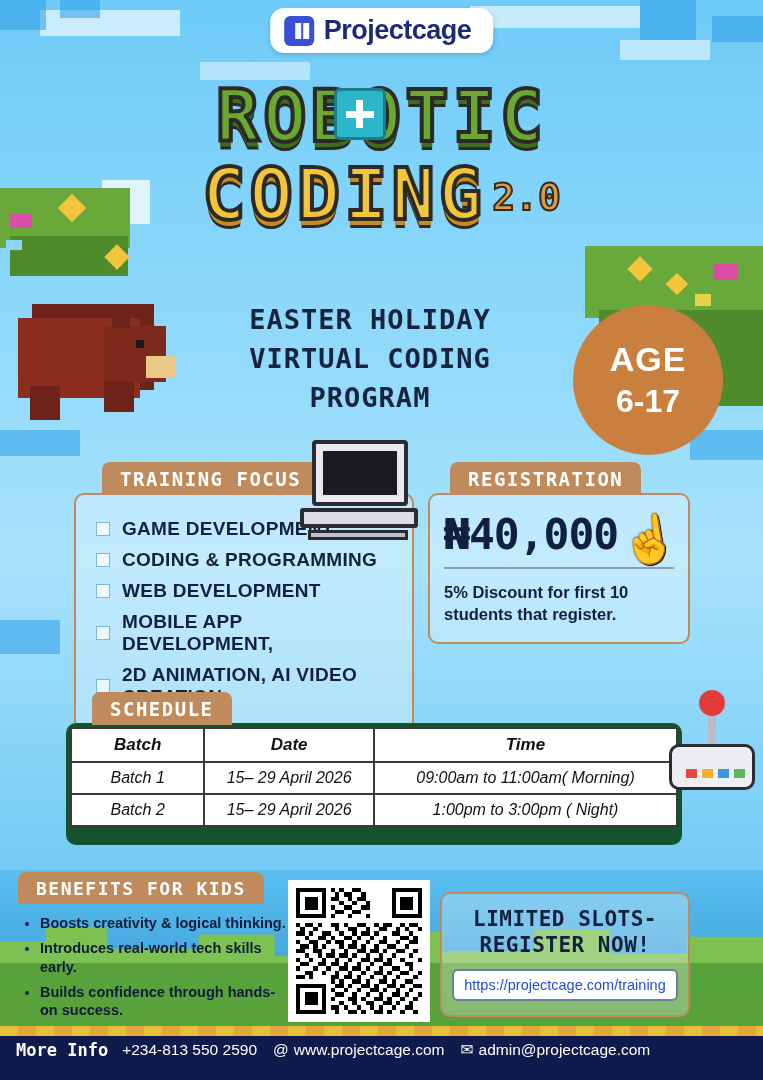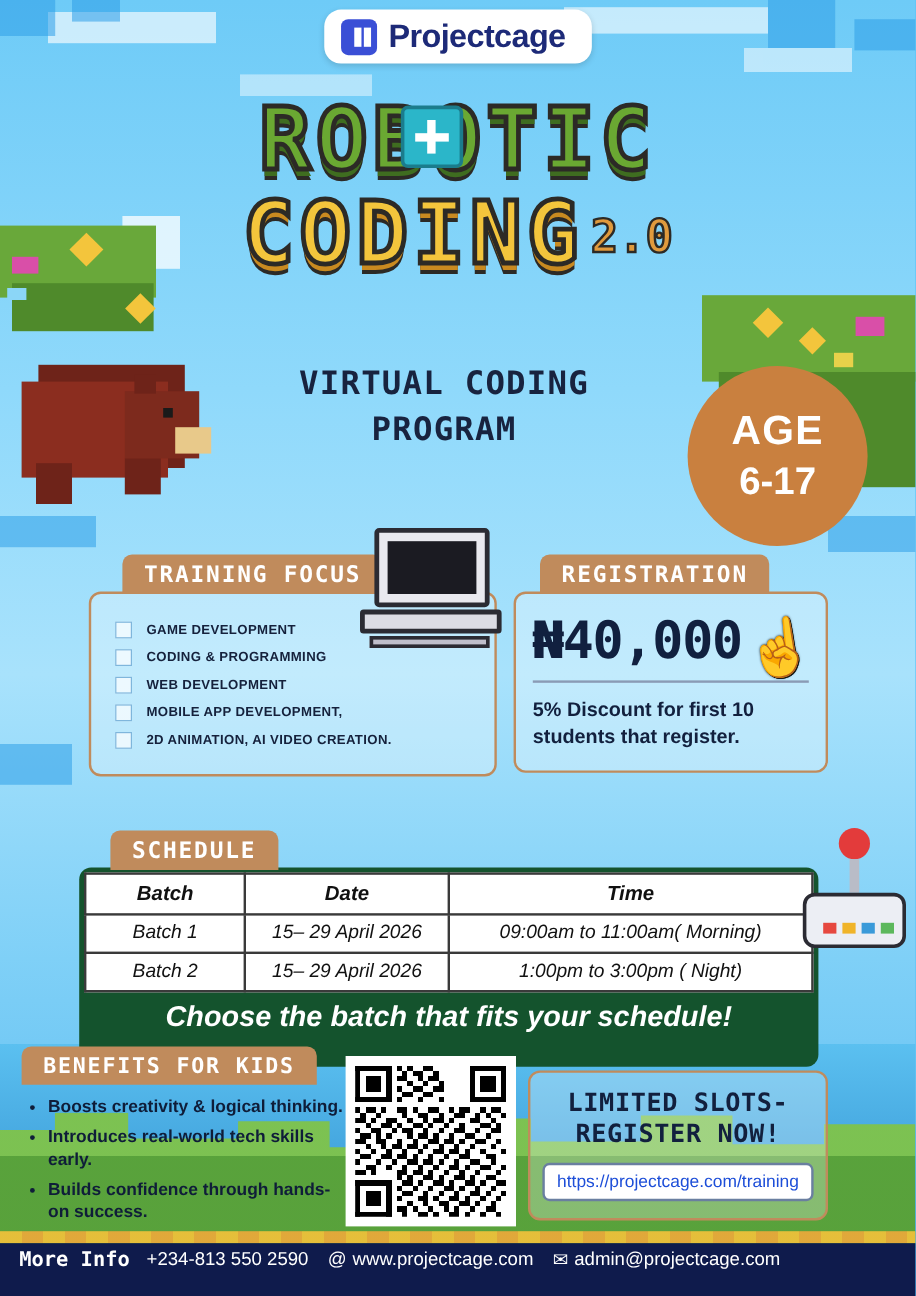--- a/index.html
+++ b/index.html
@@ -177,21 +177,21 @@
   .training {
     position: absolute; left: 74px; top: 462px; width: 340px; z-index: 5;
   }
   .training .label-tab { margin-left: 28px; }
   .training .panel { padding: 14px 14px 12px 14px; margin-top: -2px; }
   .focus-item { display: flex; align-items: center; gap: 12px; margin: 9px 0 9px 6px; }
   .checkbox {
     width: 14px; height: 14px; background: rgba(255,255,255,.7); border: 1px solid #7fb6dc; flex: 0 0 auto;
   }
   .focus-item span {
-    font-size: 11px; font-weight: bold; color: #15213c; letter-spacing: .3px;
+    font-size: 19px; font-weight: bold; color: #15213c; letter-spacing: .3px;
   }
   
   .computer { position: absolute; left: 312px; top: 440px; z-index: 6; }
   .computer .screen-out { width: 96px; height: 66px; background: #e9e9ef; border: 4px solid #2b2b33; border-radius: 4px; }
   .computer .screen-in { margin: 7px; width: 74px; height: 44px; background: #1b1b22; }
   .computer .base { width: 118px; height: 20px; background: #dcdce4; border: 4px solid #2b2b33; border-radius: 3px; margin-left: -12px; margin-top: 2px; }
   .computer .base2 { width: 100px; height: 10px; background: #bfbfcb; border: 3px solid #2b2b33; margin-left: -4px; margin-top: 2px; }
   
   .registration {
     position: absolute; left: 428px; top: 462px; width: 262px; z-index: 5;
@@ -331,20 +331,21 @@
   <div class="title-wrap">
     <div class="t-robotic">ROBOTIC</div>
     <div class="t-coding-row">
       <div class="t-coding">CODING</div>
       <div class="t-20">2.0</div>
     </div>
   </div>
   <div class="plus-box"></div>
 
   <div class="subtitle">
+    <div>EASTER HOLIDAY</div>
     <div>VIRTUAL CODING</div>
     <div>PROGRAM</div>
   </div>
 
   <div class="age-badge">
     <div class="l1">AGE</div>
     <div class="l2">6-17</div>
   </div>
 
   <div class="training">
@@ -408,21 +409,20 @@
             <td>15– 29 April 2026</td>
             <td>09:00am to 11:00am( Morning)</td>
           </tr>
           <tr>
             <td>Batch 2</td>
             <td>15– 29 April 2026</td>
             <td>1:00pm to 3:00pm ( Night)</td>
           </tr>
         </tbody>
       </table>
-      <div class="sched-note">Choose the batch that fits your schedule!</div>
     </div>
   </div>
 
   <div class="joystick">
     <div class="ball"></div>
     <div class="stick"></div>
     <div class="base">
       <div class="btns">
         <i style="background:#e6483f"></i>
           <i style="background:#f0b429"></i>

